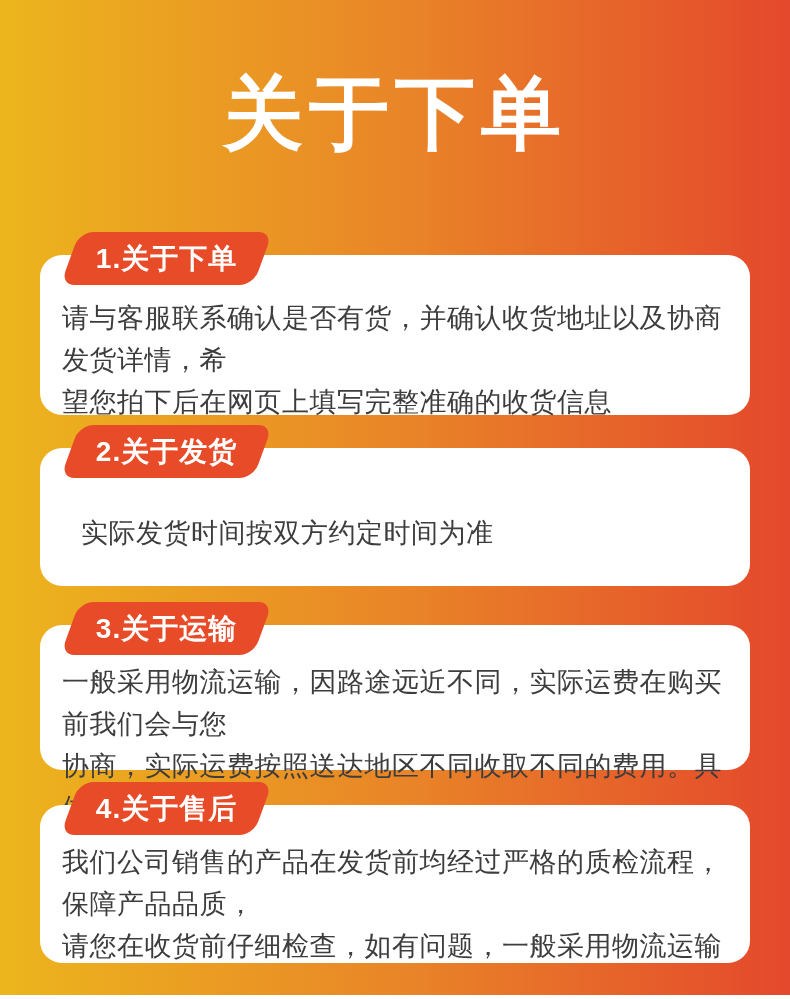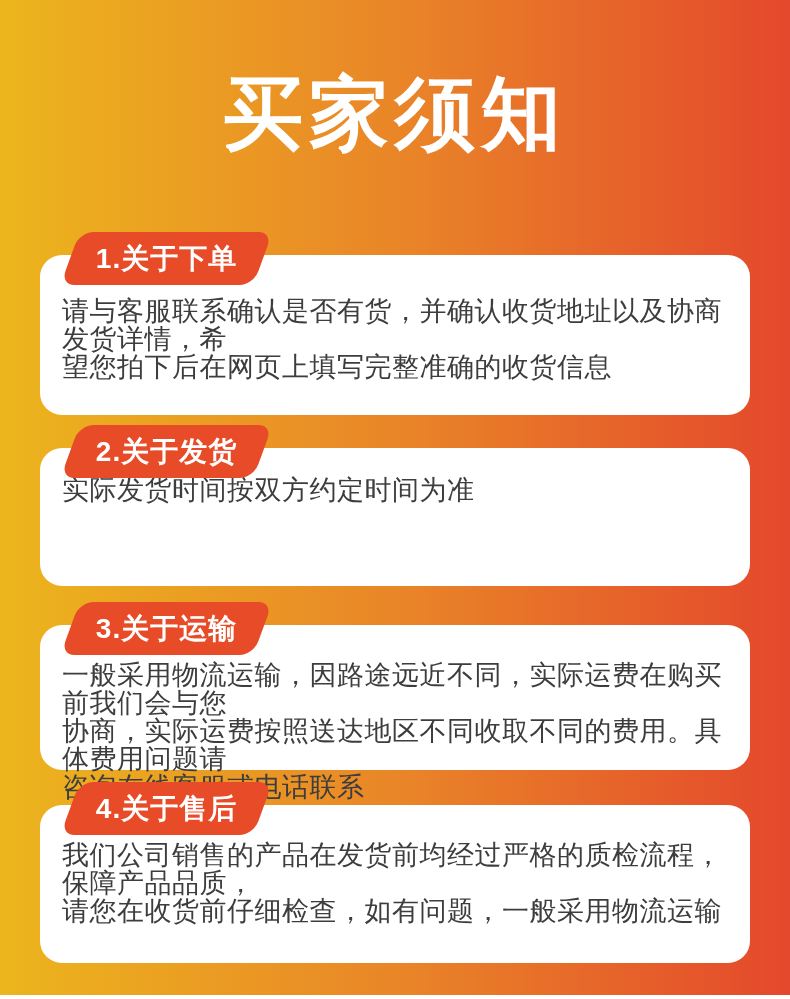--- a/index.html
+++ b/index.html
@@ -58,46 +58,46 @@
     color: #ffffff;
     font-size: 28px;
     font-weight: bold;
     white-space: nowrap;
     letter-spacing: 1px;
   }
 
   .card-body {
     color: #3d3d3d;
     font-size: 27px;
-    line-height: 28px;
+    line-height: 42px;
     letter-spacing: 0.5px;
     white-space: pre-line;
     padding-left: 22px;
     padding-right: 18px;
   }
   .card-1 .card-body { padding-top: 42px; }
-  .card-2 .card-body { padding-top: 28px; }
+  .card-2 .card-body { padding-top: 64px; margin-left: 19px; }
   .card-3 .card-body { padding-top: 36px; }
   .card-4 .card-body { padding-top: 36px; }
 
   .bottom-edge {
     position: absolute;
     left: 0;
     bottom: 0;
     width: 100%;
     height: 4px;
     background: #ffffff;
   }
 </style>
 </head>
 <body>
 
 <div class="poster">
 
-  <div class="poster-title">买家须知</div>
+  <div class="poster-title">关于下单</div>
 
   <div class="notice-card card-1">
     <div class="ribbon">
       <span class="ribbon-label">1.关于下单</span>
     </div>
     <div class="card-body">请与客服联系确认是否有货，并确认收货地址以及协商发货详情，希
 望您拍下后在网页上填写完整准确的收货信息</div>
   </div>
 
   <div class="notice-card card-2">

